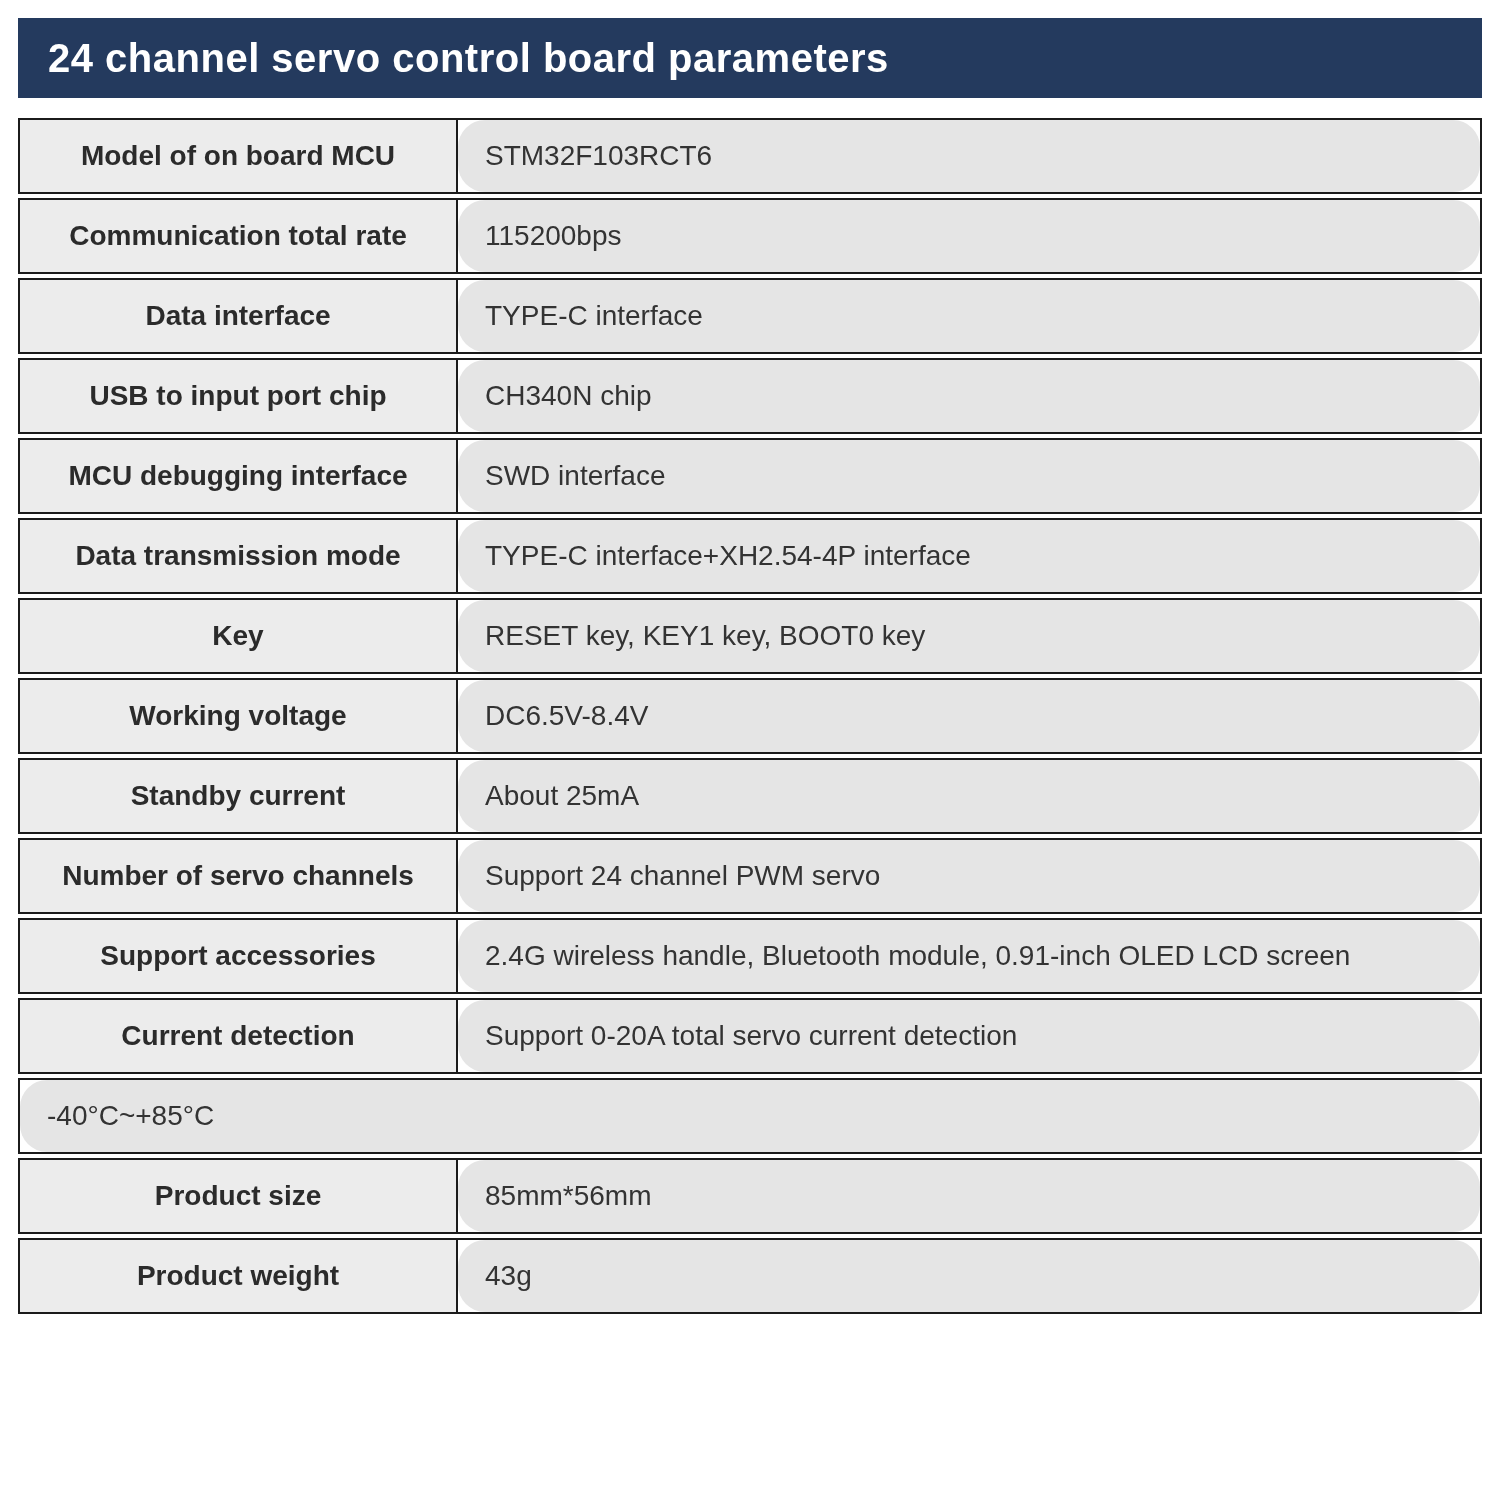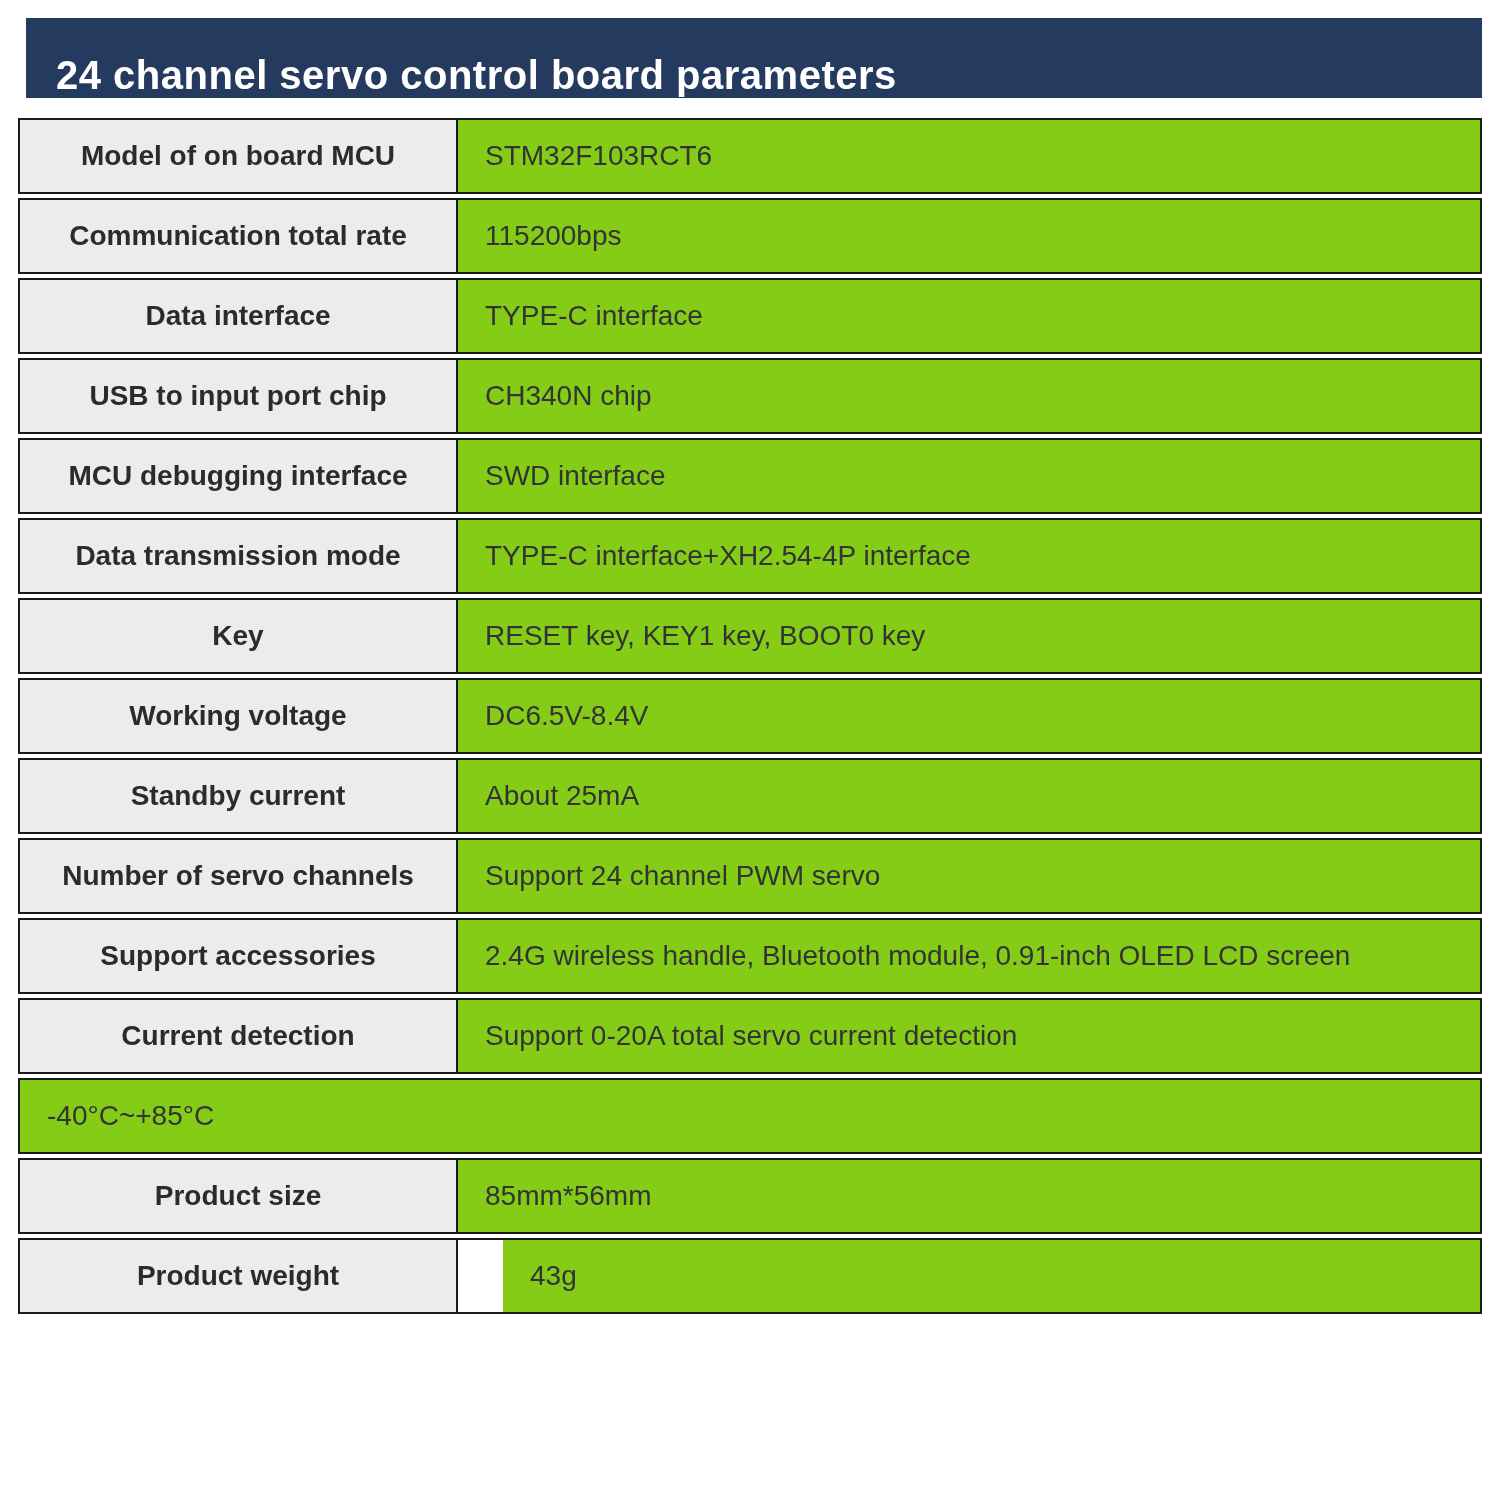--- a/index.html
+++ b/index.html
@@ -10,25 +10,25 @@
     background: #ffffff;
     font-family: "Liberation Sans", sans-serif;
     overflow: hidden;
   }
   .page {
     width: 1500px;
     height: 1500px;
     box-sizing: border-box;
   }
   .title-bar {
-    margin: 18px 18px 0 26px;
+    margin: 18px 18px 0 18px;
     height: 80px;
     background: #243a5e;
     display: flex;
-    align-items: flex-end;
+    align-items: center;
     padding-left: 30px;
     box-sizing: border-box;
   }
   .title-bar h1 {
     margin: 0;
     color: #ffffff;
     font-size: 40px;
     font-weight: bold;
     letter-spacing: 0.5px;
   }
@@ -38,21 +38,20 @@
   .spec-row {
     display: flex;
     height: 76px;
     box-sizing: border-box;
     border: 2px solid #1b1b1b;
     margin-bottom: 4px;
     background: #ffffff;
   }
   .spec-row:last-child {
     margin-bottom: 16px;
-    gap: 45px;
   }
   .spec-label {
     width: 438px;
     box-sizing: border-box;
     background: #ececec;
     border-right: 2px solid #1b1b1b;
     display: flex;
     align-items: center;
     justify-content: center;
     font-size: 28px;
@@ -62,21 +61,22 @@
   }
   .spec-value {
     flex: 1;
     display: flex;
     align-items: center;
     padding-left: 27px;
     padding-right: 10px;
     font-size: 28px;
     font-weight: normal;
     color: #333333;
-    background: #84cc16;
+    background: #e5e5e5;
+    border-radius: 27px;
   }
 </style>
 </head>
 <body>
 
 <div class="page">
   <header class="title-bar" style="background: rgb(36, 58, 94);">
     <h1 style="color: rgb(255, 255, 255);">24 channel servo control board parameters</h1>
   </header>
   <div class="spec-table" id="spec-table">

